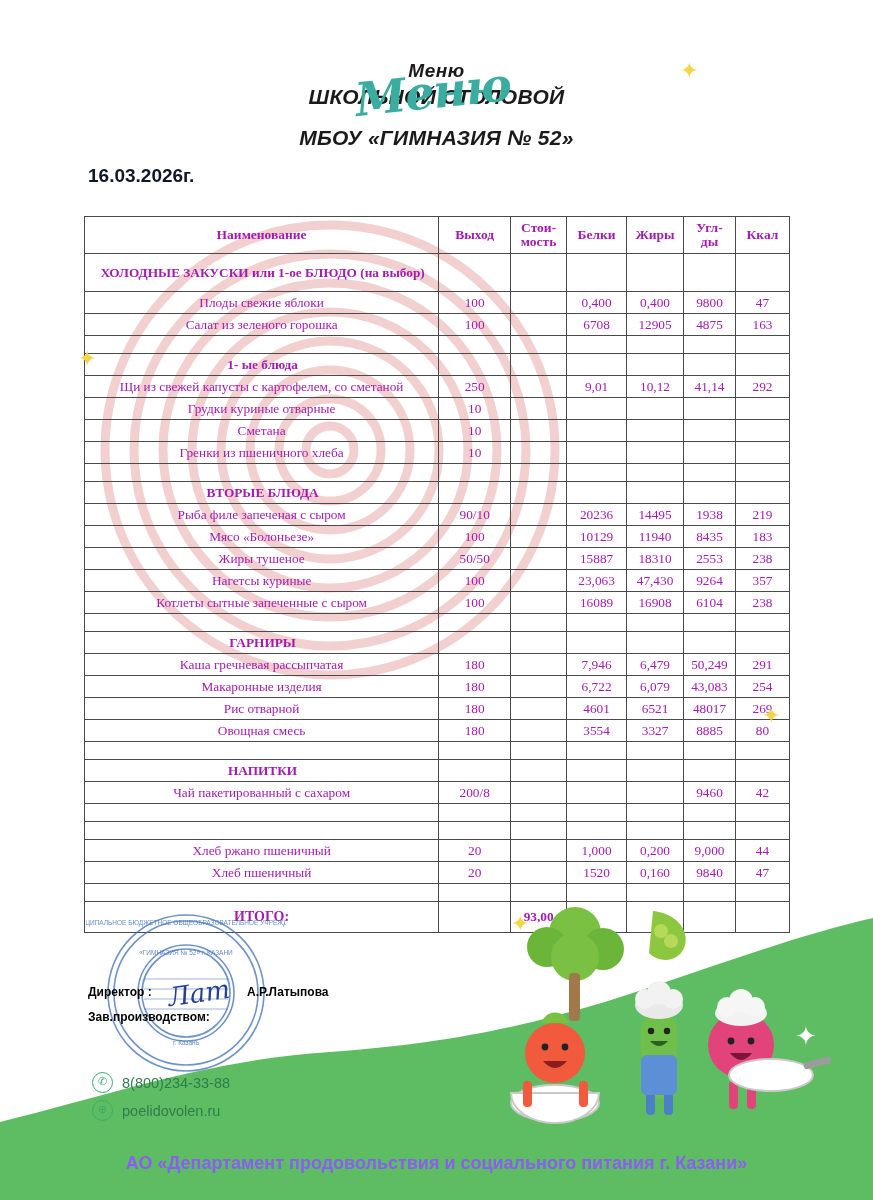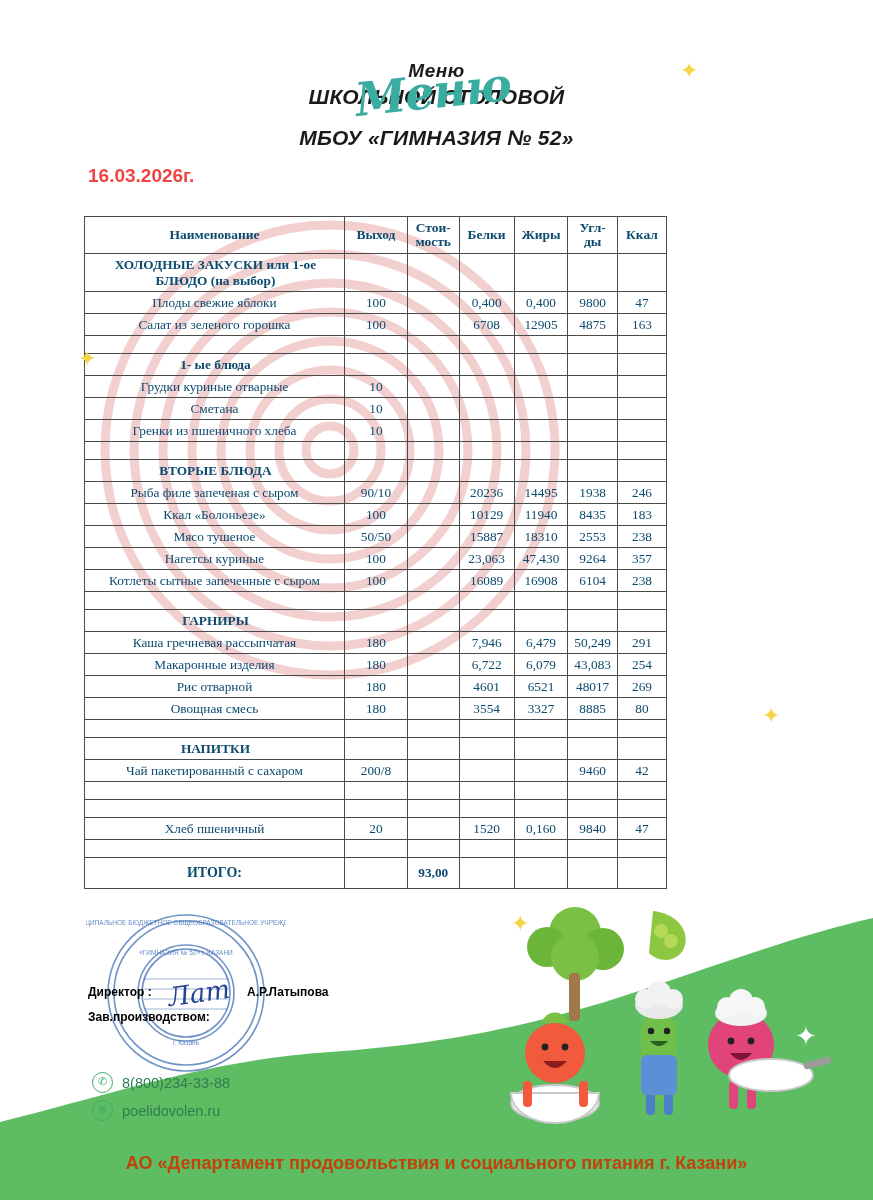--- a/index.html
+++ b/index.html
@@ -67,37 +67,37 @@
   .hl2 { font-size: 21px; margin-top: 3px; letter-spacing: .3px; }
   .hl3 { font-size: 21px; margin-top: 17px; letter-spacing: .3px; }
 
   .doc-date {
     position: absolute;
     left: 88px;
     top: 165px;
     font-family: "Liberation Sans", sans-serif;
     font-weight: bold;
     font-size: 19px;
-    color: #ef4444;
+    color: #0f172a;
     z-index: 2;
   }
 
   
   .table-wrap {
     position: absolute;
     left: 84px;
     top: 216px;
     width: 706px;
     z-index: 2;
   }
   table.menu {
     border-collapse: collapse;
-    width: 583px;
+    width: 706px;
     font-size: 13.3px;
-    color: #0c4a6e;
+    color: #a21caf;
     background: transparent;
   }
   table.menu td, table.menu th {
     border: 1px solid #4a4a4a;
     padding: 1px 4px;
     vertical-align: middle;
     background: transparent;
   }
   table.menu thead th {
     text-align: center;
@@ -198,21 +198,21 @@
   }
   .footer-text {
     position: absolute;
     bottom: 26px;
     left: 0;
     width: 873px;
     text-align: center;
     font-family: "Liberation Sans", sans-serif;
     font-size: 18px;
     font-weight: bold;
-    color: #c2410c;
+    color: #8b5cf6;
     z-index: 5;
   }
   .mascots {
     position: absolute;
     right: 40px;
     bottom: 75px;
     width: 330px;
     height: 230px;
     z-index: 4;
     pointer-events: none;
@@ -319,20 +319,29 @@
         <tr class="section">
           <td class="name">1-  ые блюда</td>
           <td class="num"></td>
           <td class="num"></td>
           <td class="num"></td>
           <td class="num"></td>
           <td class="num"></td>
           <td class="num"></td>
         </tr>
         <tr>
+          <td class="name">Щи из свежей капусты с картофелем, со сметаной</td>
+          <td class="num">250</td>
+          <td class="num"></td>
+          <td class="num">9,01</td>
+          <td class="num">10,12</td>
+          <td class="num">41,14</td>
+          <td class="num">292</td>
+        </tr>
+        <tr>
           <td class="name">Грудки куриные отварные</td>
           <td class="num">10</td>
           <td class="num"></td>
           <td class="num"></td>
           <td class="num"></td>
           <td class="num"></td>
           <td class="num"></td>
         </tr>
         <tr>
           <td class="name">Сметана</td>
@@ -370,33 +379,33 @@
           <td class="num"></td>
           <td class="num"></td>
         </tr>
         <tr>
           <td class="name">Рыба филе запеченая с сыром</td>
           <td class="num">90/10</td>
           <td class="num"></td>
           <td class="num">20236</td>
           <td class="num">14495</td>
           <td class="num">1938</td>
-          <td class="num">246</td>
-        </tr>
-        <tr>
-          <td class="name">Ккал «Болоньезе»</td>
+          <td class="num">219</td>
+        </tr>
+        <tr>
+          <td class="name">Мясо «Болоньезе»</td>
           <td class="num">100</td>
           <td class="num"></td>
           <td class="num">10129</td>
           <td class="num">11940</td>
           <td class="num">8435</td>
           <td class="num">183</td>
         </tr>
         <tr>
-          <td class="name">Мясо тушеное</td>
+          <td class="name">Жиры тушеное</td>
           <td class="num">50/50</td>
           <td class="num"></td>
           <td class="num">15887</td>
           <td class="num">18310</td>
           <td class="num">2553</td>
           <td class="num">238</td>
         </tr>
         <tr>
           <td class="name">Нагетсы куриные</td>
           <td class="num">100</td>
@@ -506,20 +515,29 @@
           <td class="num"></td>
         </tr>
         <tr class="spacer">
           <td class="name"></td>
           <td class="num"></td>
           <td class="num"></td>
           <td class="num"></td>
           <td class="num"></td>
           <td class="num"></td>
           <td class="num"></td>
+        </tr>
+        <tr>
+          <td class="name">Хлеб ржано пшеничный</td>
+          <td class="num">20</td>
+          <td class="num"></td>
+          <td class="num">1,000</td>
+          <td class="num">0,200</td>
+          <td class="num">9,000</td>
+          <td class="num">44</td>
         </tr>
         <tr>
           <td class="name">Хлеб пшеничный</td>
           <td class="num">20</td>
           <td class="num"></td>
           <td class="num">1520</td>
           <td class="num">0,160</td>
           <td class="num">9840</td>
           <td class="num">47</td>
         </tr>

